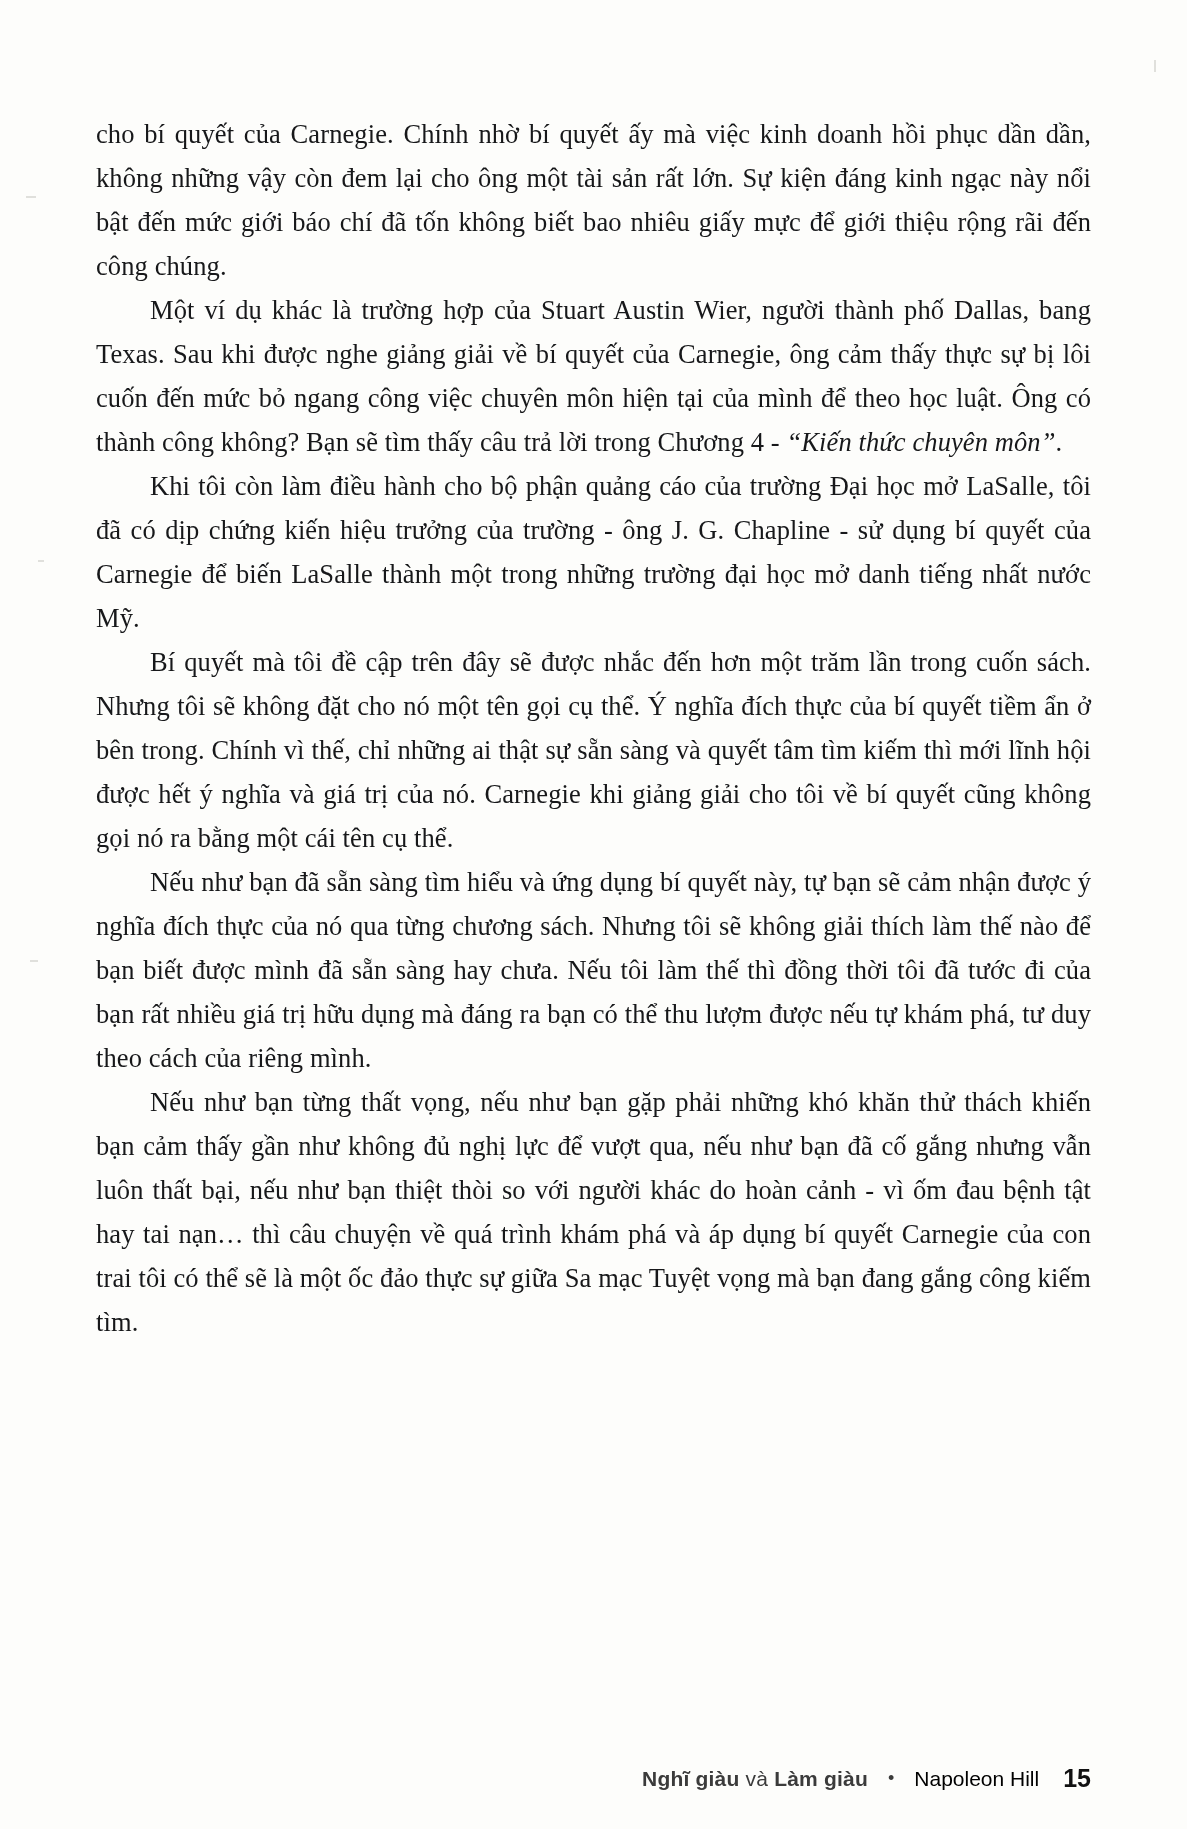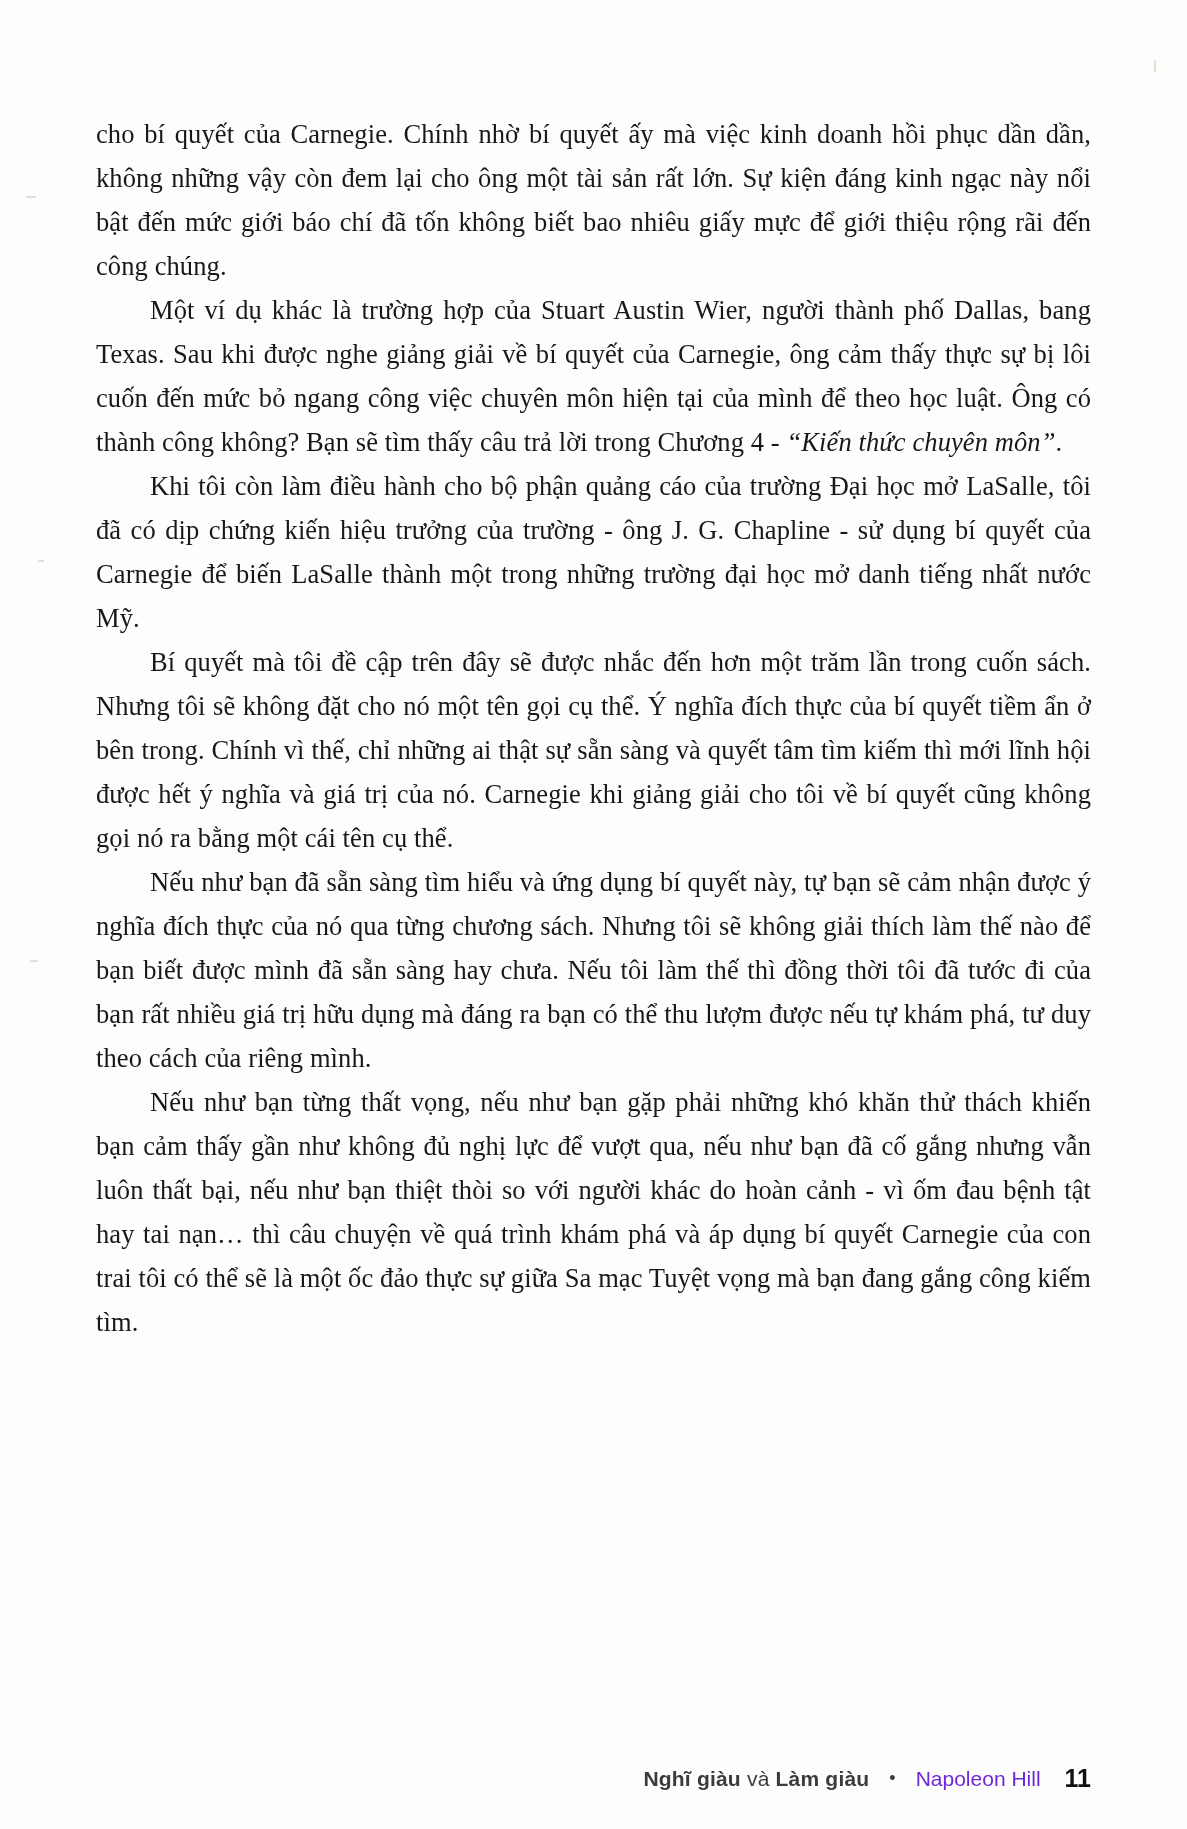--- a/index.html
+++ b/index.html
@@ -64,21 +64,21 @@
   }
   .footer-dot {
     font-family: "Liberation Sans", sans-serif;
     font-size: 18px;
     color: #3b3b3b;
     padding: 0 2px;
   }
   .footer-author {
     font-family: "Liberation Sans", sans-serif;
     font-size: 21px;
-    color: #6d28d9;
+    color: #000000;
   }
   .page-number {
     font-family: "Liberation Sans", sans-serif;
     font-size: 25px;
     font-weight: bold;
     color: #111;
     margin-left: 6px;
   }
   
   .edge-mark {
@@ -116,16 +116,16 @@
 
       <p class="indent">Nếu như bạn từng thất vọng, nếu như bạn gặp phải những khó khăn thử thách khiến bạn cảm thấy gần như không đủ nghị lực để vượt qua, nếu như bạn đã cố gắng nhưng vẫn luôn thất bại, nếu như bạn thiệt thòi so với người khác do hoàn cảnh - vì ốm đau bệnh tật hay tai nạn… thì câu chuyện về quá trình khám phá và áp dụng bí quyết Carnegie của con trai tôi có thể sẽ là một ốc đảo thực sự giữa Sa mạc Tuyệt vọng mà bạn đang gắng công kiếm tìm.</p>
 
     </div>
   </div>
 
   <div class="footer">
     <div class="footer-title"><span class="bold">Nghĩ giàu</span><span> và </span><span class="bold">Làm giàu</span></div>
     <div class="footer-dot">•</div>
     <div class="footer-author">Napoleon Hill</div>
-    <div class="page-number">11</div>
+    <div class="page-number">15</div>
   </div>
 
 </div>
 
 </body></html>

